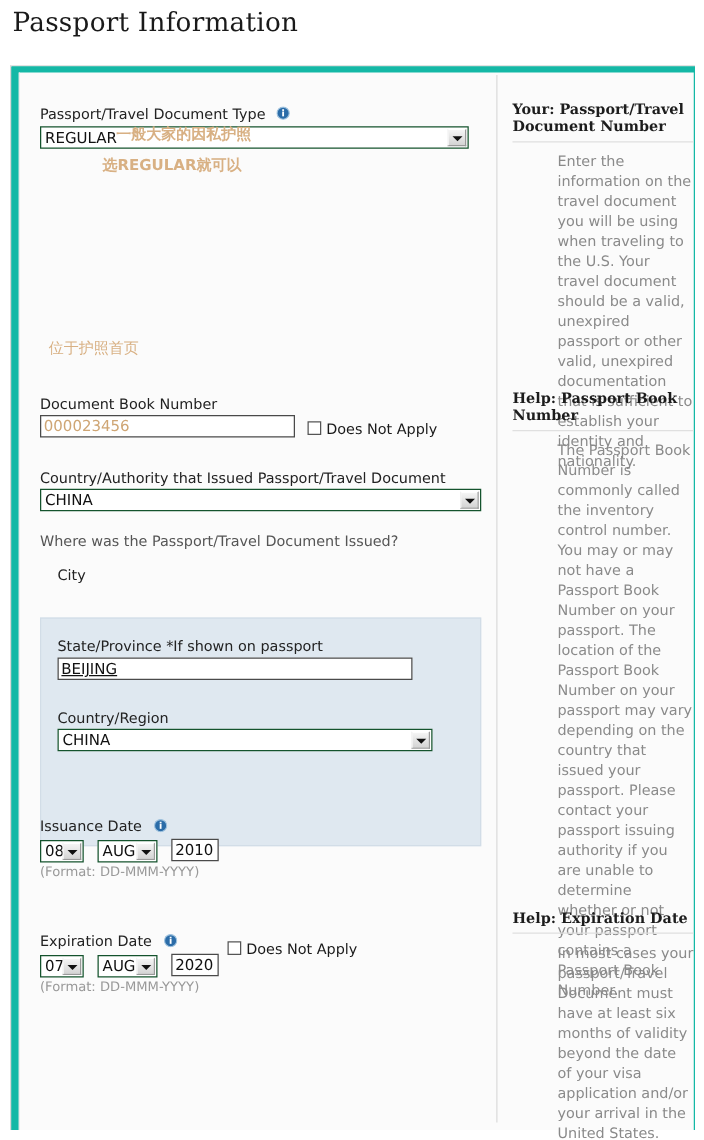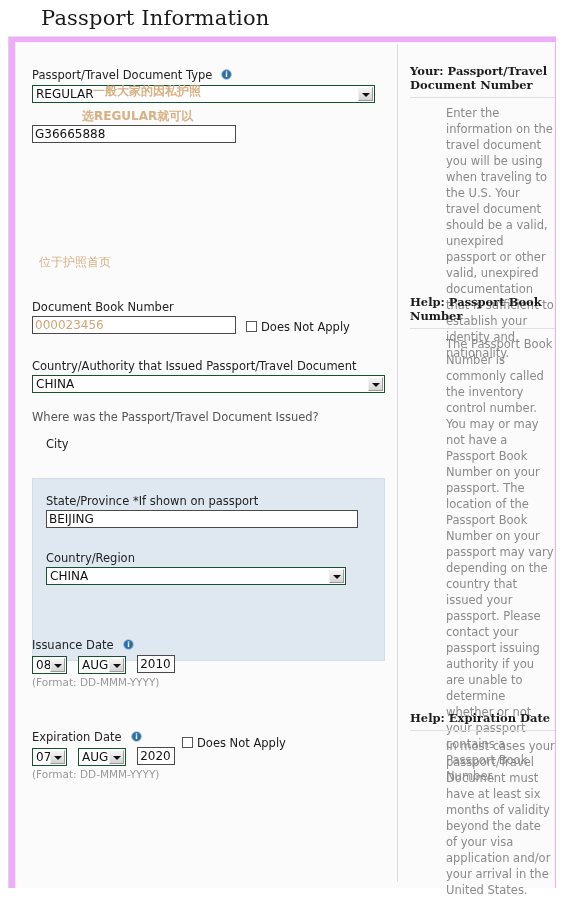--- a/index.html
+++ b/index.html
@@ -17,31 +17,30 @@
 
   
   .page-title {
     font-family: "DejaVu Serif", "Liberation Serif", serif;
     font-size: 21px;
     font-weight: 400;
     color: #1a1a1a;
     position: absolute;
     left: 10px; top: 6px;
     letter-spacing: .2px;
-    margin-left: 31px;
   }
 
   
   .form-frame {
     position: absolute;
-    left: 8px; top: 36px;
+    left: 8px; top: 52px;
     width: 548px; height: 852px;
     border-left: 1px solid #d8d8d8;
     border-top: 1px solid #e2e2e2;
-    background: #f0abfc;
+    background: #14b8a6;
   }
   .frame-inner {
     position: absolute;
     left: 6px; top: 5px; right: 1px; bottom: 0;
     background: #fbfbfb;
     border-left: 1px solid #ececec;
   }
 
   
   .left-col {
@@ -212,21 +211,20 @@
         </span>
         <div class="sel" style="width:343px; margin-top:2px;">
           <span class="sel-text">REGULAR</span>
           <span class="sel-btn"></span>
         </div>
       </div>
       <div class="anno" style="left:77px; top:41px;">一般大家的因私护照</div>
       <div class="anno" style="left:66px; top:66px;">选REGULAR就可以</div>
 
       <div class="field" style="left:16px; top:82px; width:210px;">
-        <input class="tinput" type="text" style="width: 204px;" value="G36665888">
       </div>
 
       <div class="anno thin" style="left:23px; top:212px;">位于护照首页</div>
 
       <div class="field" style="left:16px; top:254px; width:210px;">
         <span class="flabel">Document Book Number</span>
         <input class="tinput tan-val" type="text" style="width: 204px;" value="000023456">
       </div>
       <div class="cbox-wrap" style="left:230px; top:274px;">
         <span class="cbox"></span><span class="cbox-label">Does Not Apply</span>
@@ -243,21 +241,21 @@
       <div class="field" style="left:16px; top:364px;">
         <span class="flabel quiet">Where was the Passport/Travel Document Issued?</span>
       </div>
 
       <div class="field" style="left:30px; top:391px; width:312px;">
         <span class="flabel">City</span>
       </div>
 
       <div class="field" style="left:30px; top:448px; width:312px;">
         <span class="flabel">State/Province *If shown on passport</span>
-        <input class="tinput" type="text" style="width: 312px;" value="BEIJING">
+        <input class="tinput" type="text" style="width: 284px; text-decoration: underline;" value="BEIJING">
       </div>
 
       <div class="field" style="left:30px; top:505px; width:300px;">
         <span class="flabel">Country/Region</span>
         <div class="sel" style="width:300px;">
           <span class="sel-text">CHINA</span>
           <span class="sel-btn"></span>
         </div>
       </div>
 

